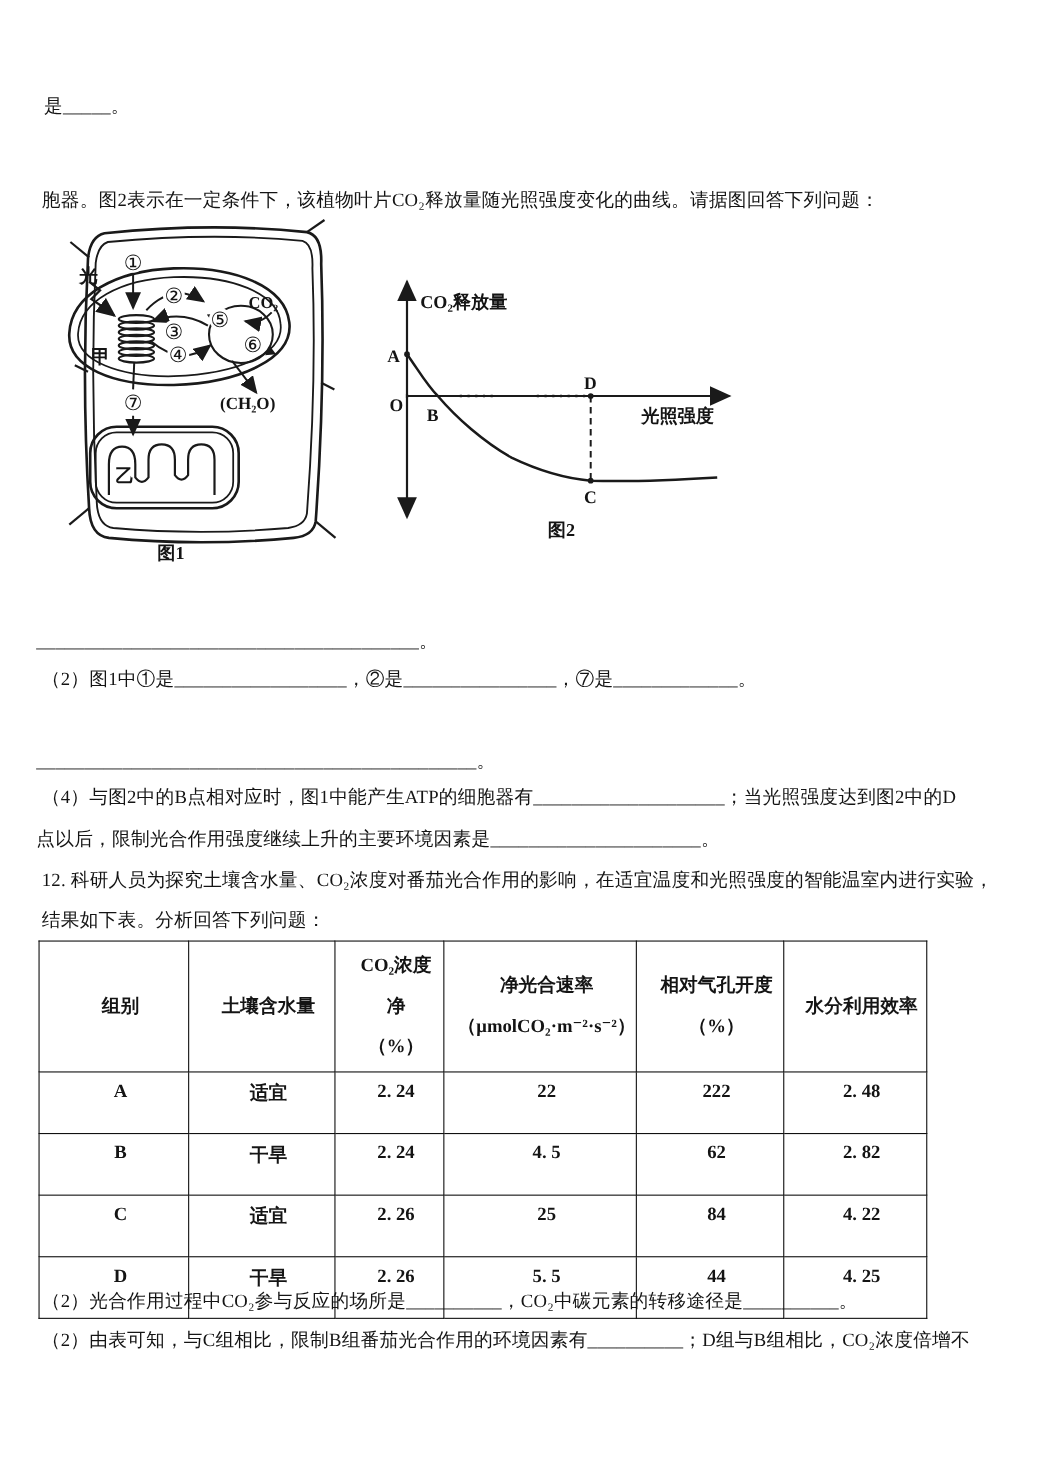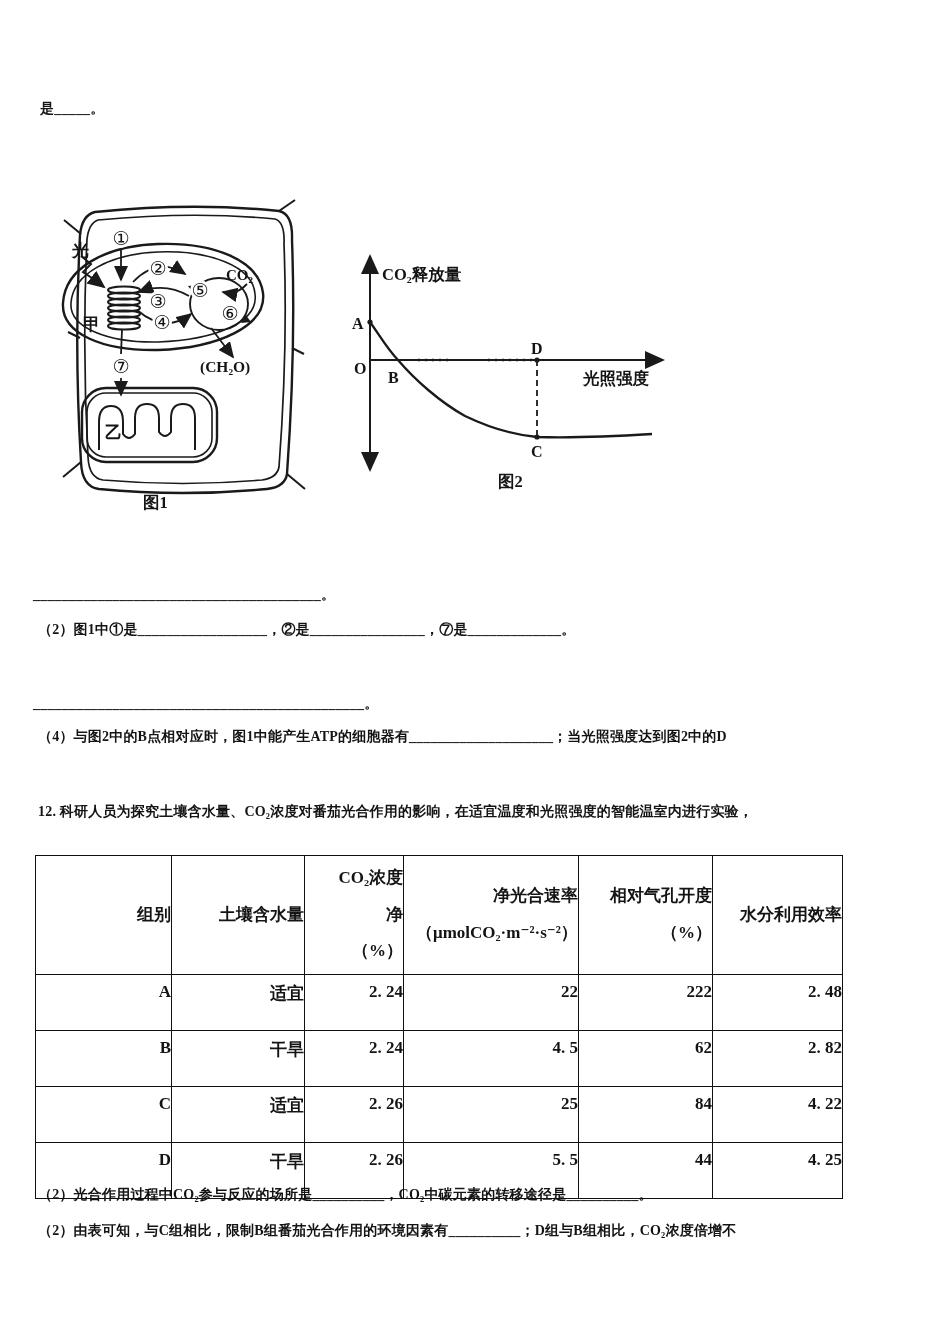--- a/index.html
+++ b/index.html
@@ -1,34 +1,35 @@
 <!DOCTYPE html>
 <html><head>
 <meta charset="utf-8">
 <style>
   html,body{margin:0;padding:0;background:#ffffff;}
   .page{position:relative;width:950px;height:1344px;background:#ffffff;overflow:hidden;
         font-family:"Liberation Serif","DejaVu Serif",serif;color:#141414;}
-  .t{position:absolute;white-space:nowrap;font-weight:bold;font-size:14px;line-height:1.25;
-     letter-spacing:0.2px;margin-top:14px;}
+  .t{position:absolute;white-space:nowrap;font-weight:normal;font-size:17px;line-height:1.25;
+     letter-spacing:0.2px;}
   .qtable{position:absolute;left:35px;top:855px;border-collapse:collapse;table-layout:fixed;}
   .qtable th,.qtable td{border:1.6px solid #101010;font-weight:bold;font-size:17px;
-     text-align:right;padding:0 0 0 12px;overflow:hidden;}
+     text-align:center;padding:0 0 0 12px;overflow:hidden;}
   .qtable th{height:118px;vertical-align:middle;white-space:pre-line;line-height:2.15;}
   .qtable td{height:48px;vertical-align:top;padding-top:7px;white-space:nowrap;}
   svg text{font-family:"Liberation Serif","DejaVu Serif",serif;font-weight:bold;fill:#141414;}
   svg .cnum{font-family:"DejaVu Sans","Liberation Sans",sans-serif;font-weight:normal;}
   svg .ln{stroke:#1a1a1a;fill:none;}
 </style>
 </head>
 <body>
 
 <div class="page">
 
   <div class="t" style="left:40px;top:86px">是_____。</div>
+  <div class="t" style="left:38px;top:171px">胞器。图2表示在一定条件下，该植物叶片CO₂释放量随光照强度变化的曲线。请据图回答下列问题：</div>
 
   <svg style="position:absolute;left:33px;top:198px" width="300" height="320" viewBox="0 0 300 320">
     <defs>
       <marker id="ah1" markerWidth="11" markerHeight="9" refX="8" refY="4" orient="auto">
         <path d="M0,0 L9,4 L0,8 z" fill="#1a1a1a"></path>
       </marker>
     </defs>
 
     <path class="ln" stroke-width="2.4" d="M62,14 Q160,4 246,13 Q260,16 259,42 Q263,150 254,276 Q252,289 234,291 Q150,299 66,291 Q49,289 48,264 Q41,150 47,37 Q49,17 62,14 Z"></path>
     <path class="ln" stroke-width="1.7" d="M65,22 Q160,13 242,21 Q252,24 251,46 Q255,150 246,269 Q244,280 229,282 Q150,289 70,282 Q56,280 55,259 Q49,150 54,41 Q56,25 65,22 Z"></path>
@@ -127,22 +128,24 @@
     <text x="58" y="141" font-size="16">B</text>
     <text x="201" y="112" font-size="16">D</text>
     <text x="201" y="215" font-size="16">C</text>
     <text x="168" y="245" font-size="16.5">图2</text>
   </svg>
 
   <div class="t" style="left:33px;top:572px">________________________________________。</div>
   <div class="t" style="left:38px;top:607px">（2）图1中①是__________________，②是________________，⑦是_____________。</div>
   <div class="t" style="left:33px;top:681px">______________________________________________。</div>
   <div class="t" style="left:38px;top:714px">（4）与图2中的B点相对应时，图1中能产生ATP的细胞器有____________________；当光照强度达到图2中的D</div>
+  <div class="t" style="left:33px;top:752px">点以后，限制光合作用强度继续上升的主要环境因素是______________________。</div>
 
   <div class="t" style="left:38px;top:789px">12. 科研人员为探究土壤含水量、CO₂浓度对番茄光合作用的影响，在适宜温度和光照强度的智能温室内进行实验，</div>
+  <div class="t" style="left:38px;top:826px">结果如下表。分析回答下列问题：</div>
 
   <table class="qtable">
     <colgroup>
       <col style="width:136px">
         <col style="width:133px">
         <col style="width:99px">
       <col style="width:170px">
         <col style="width:134px">
         <col style="width:130px">
     </colgroup>

